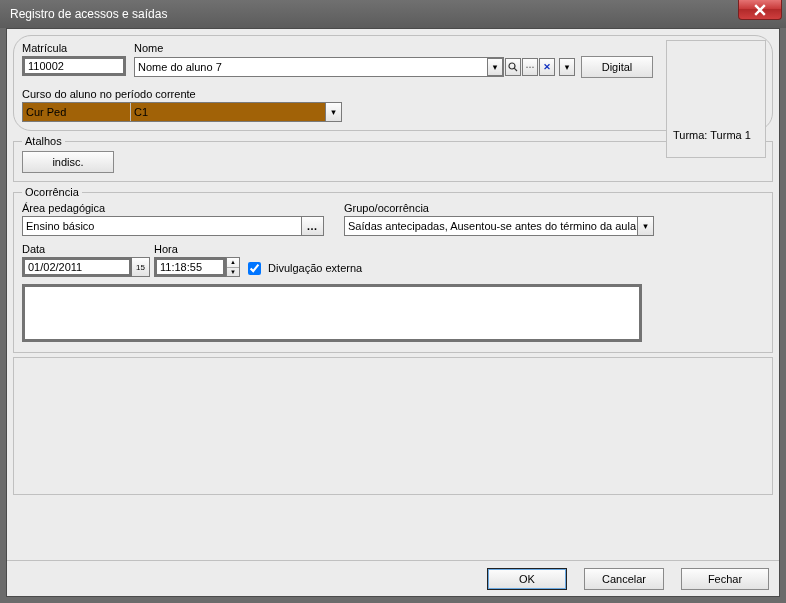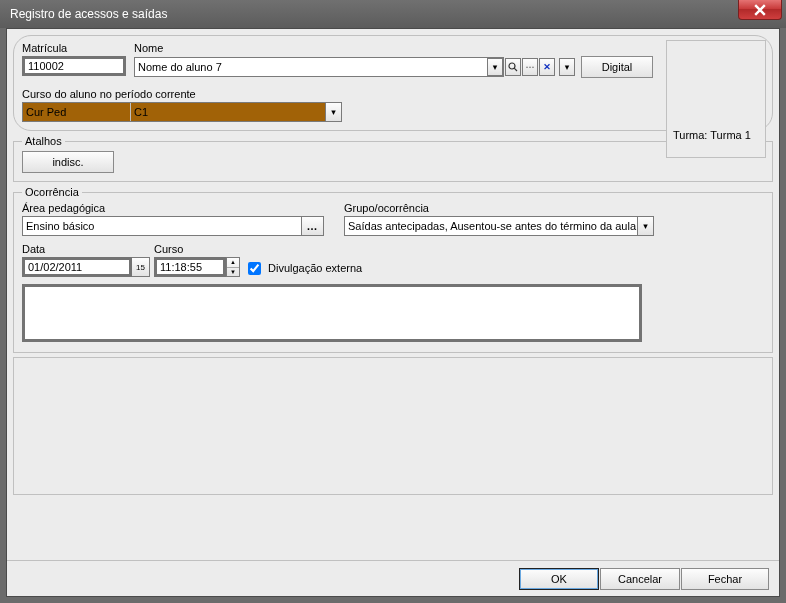--- a/index.html
+++ b/index.html
@@ -186,21 +186,21 @@
   .footer {
     position:absolute;
     left:0; right:0; bottom:0;
     height:36px;
     border-top: 1px solid #c0c0c0;
     background:#ececec;
     display:flex;
     align-items:center;
     justify-content:flex-end;
     padding: 0 10px;
-    gap: 1px;
+    gap: 17px;
   }
   .curso-combo {
     display:flex;
     width: 320px;
     height:20px;
     border:1px solid #7a7a7a;
     background:#a16207;
     align-items:center;
   }
   .curso-combo .cell1 { width:108px; padding-left:3px; border-right:1px solid #c0c0c0; height:100%; display:flex; align-items:center;}
@@ -315,21 +315,21 @@
           <div class="col">
             <label class="fld">Data</label>
             <div class="date-wrap">
               <input class="txt" style="width: 110px;" value="01/02/2011">
               <div class="cal-btn">
                 <span style="font-size:8px;">15</span>
               </div>
             </div>
           </div>
           <div class="col">
-            <label class="fld">Curso</label>
+            <label class="fld">Hora</label>
             <div class="time-wrap">
               <input class="txt" style="width: 72px;" value="11:18:55">
               <div class="spin-btns">
                 <div>▲</div>
                 <div>▼</div>
               </div>
             </div>
           </div>
           <div class="check" style="height:20px;margin-top:16px;">
             <input type="checkbox" checked="" style="">

